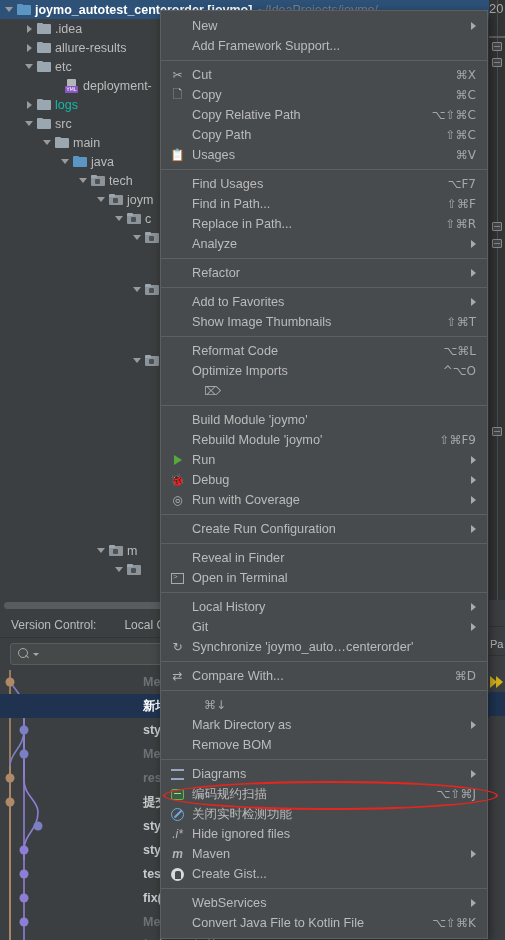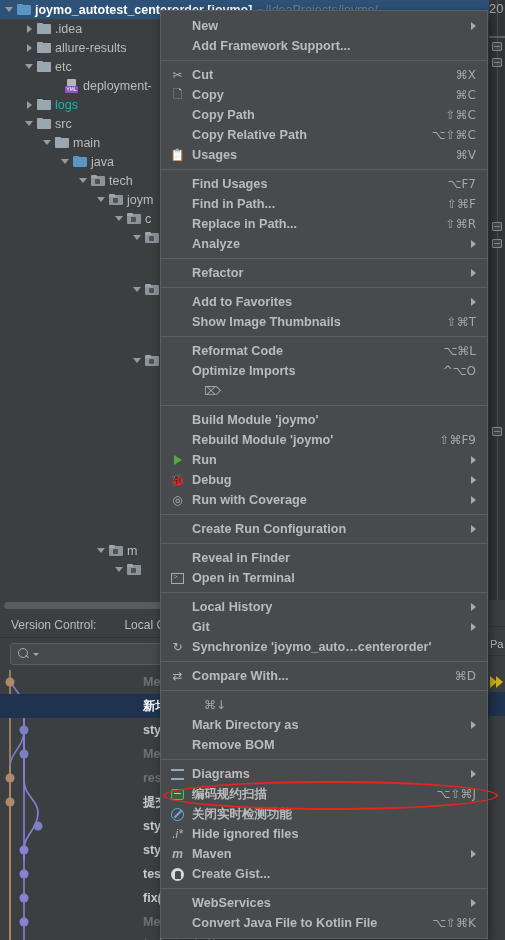--- a/index.html
+++ b/index.html
@@ -158,21 +158,21 @@
   }
   .mi {
     position: relative; display: flex; align-items: center;
     height: 20px; padding: 0 11px 0 8px; font-size: 12.7px; color: #bbbbbb;
     white-space: nowrap;
   }
   .mi .mi-icon {
     width: 17px; flex: 0 0 17px; display: flex; align-items: center;
     justify-content: center; font-size: 12px; color: #b2b5b7; margin-right: 6px;
   }
-  .mi .mi-label { flex: 1 1 auto; overflow: hidden; font-weight: bold; }
+  .mi .mi-label { flex: 1 1 auto; overflow: hidden; }
   .mi .mi-shortcut {
     color: #a5a8aa; font-size: 12px; margin-left: 12px;
     font-family: "DejaVu Sans", sans-serif;
   }
   .mi .mi-sub {
     width: 0; height: 0; margin-left: 10px;
     border-left: 5px solid #a8abad; border-top: 4.5px solid transparent;
     border-bottom: 4.5px solid transparent;
   }
   .mi.cjk .mi-label { font-family: "DejaVu Sans", sans-serif; font-size: 12.5px; }
@@ -511,27 +511,27 @@
       <span class="mi-label">Cut</span>
       <span class="mi-shortcut">⌘X</span>
     </div>
     <div class="mi">
       <span class="mi-icon">🗋</span>
       <span class="mi-label">Copy</span>
       <span class="mi-shortcut">⌘C</span>
     </div>
     <div class="mi">
       <span class="mi-icon"></span>
+      <span class="mi-label">Copy Relative Path</span>
+      <span class="mi-shortcut">⌥⇧⌘C</span>
+    </div>
+    <div class="mi">
+      <span class="mi-icon"></span>
       <span class="mi-label">Copy Path</span>
       <span class="mi-shortcut">⇧⌘C</span>
-    </div>
-    <div class="mi">
-      <span class="mi-icon"></span>
-      <span class="mi-label">Copy Relative Path</span>
-      <span class="mi-shortcut">⌥⇧⌘C</span>
     </div>
     <div class="mi">
       <span class="mi-icon">📋</span>
       <span class="mi-label">Usages</span>
       <span class="mi-shortcut">⌘V</span>
     </div>
     <div class="sep"></div>
 
     <div class="mi">
       <span class="mi-icon"></span>

